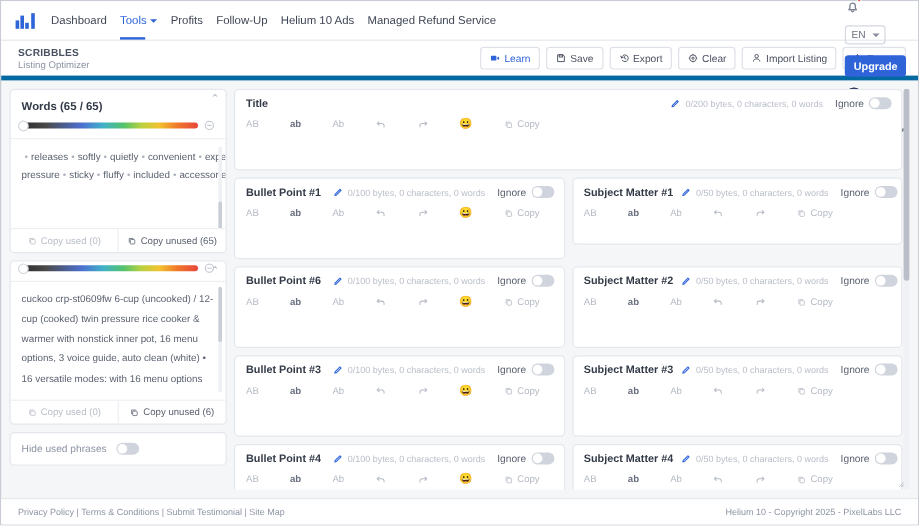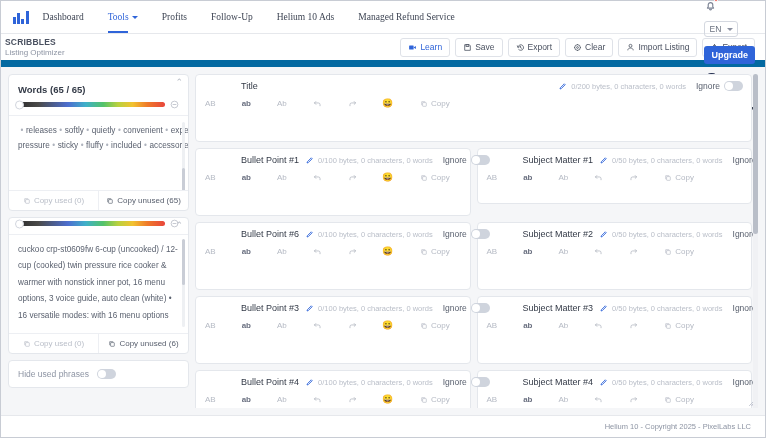--- a/index.html
+++ b/index.html
@@ -26,21 +26,21 @@
     padding: 0 10px 0 12px;
     position: relative;
   }
   .logo { display: flex; align-items: flex-end; gap: 1.2px; height: 13px; margin-right: 14px; }
   .logo i { display: block; width: 3px; background: #2f64d9; }
   .logo i:nth-child(1) { height: 7px; }
   .logo i:nth-child(2) { height: 11px; }
   .logo i:nth-child(3) { height: 5px; }
   .logo i:nth-child(4) { height: 13px; }
 
-  .nav { display: flex; align-items: flex-end; gap: 24px; height: 100%; font-family: Liberation Serif, serif; }
+  .nav { display: flex; align-items: flex-end; gap: 11px; height: 100%; }
   .nav-item {
     font-size: 9.5px; color: #3e4554; white-space: nowrap;
     height: 100%; display: flex; align-items: center; position: relative;
     cursor: pointer;
   }
   .nav-item.active { color: #2f64d9; }
   .nav-item.active::after {
     content: ""; position: absolute; left: 0; right: 10px; bottom: 0;
     height: 2px; background: #2f64d9;
   }
@@ -81,22 +81,22 @@
   }
   .avatar::after {
     content: ""; position: absolute; left: 0; top: 0; width: 15px; height: 15px;
     border-radius: 50%; border: 1.5px solid #2b3556;
   }
   .username { font-size: 14px; color: #3e4554; cursor: pointer; }
 
   
   .subbar {
     height: 33px; min-height: 33px;
-    background: #fff; border-bottom: 7px solid #0369a1;
-    display: flex; align-items: center; padding: 0 10px 0 4px;
+    background: #fff; border-bottom: 4px solid #0369a1;
+    display: flex; align-items: center; padding: 0 10px 0 14px;
   }
   .crumb-title { font-size: 8.5px; font-weight: bold; color: #4a5160; letter-spacing: .2px; }
   .crumb-sub { font-size: 8px; color: #8d94a3; margin-top: 1px; }
   .actions { margin-left: auto; display: flex; align-items: center; gap: 5px; }
   .abtn {
     display: flex; align-items: center; gap: 3px;
     border: 1px solid #dfe2e8; background: #fff; border-radius: 3px;
     padding: 3.5px 7px; font-size: 8.5px; color: #4a5160;
     font-family: inherit; cursor: pointer; white-space: nowrap;
   }
@@ -179,21 +179,21 @@
   
   .main { flex: 1; display: flex; flex-direction: column; overflow: hidden; position: relative; }
   .editor-scroll { flex: 1; overflow: hidden; padding-right: 6px; }
   .panel {
     background: #fff; border: 1px solid #e4e7ec; border-radius: 4px;
     margin-bottom: 6px; display: flex; flex-direction: column;
   }
   .panel-head {
     display: flex; align-items: center; padding: 6px 8px 4px 9px; gap: 6px;
   }
-  .panel-title { font-size: 9px; font-weight: normal; color: #333a47; white-space: nowrap; margin-left: 36px; }
+  .panel-title { font-size: 9px; font-weight: bold; color: #333a47; white-space: nowrap; }
   .meta { margin-left: auto; display: flex; align-items: center; gap: 4px; }
   .pencil { width: 9px; height: 9px; color: #2f64d9; }
   .pencil svg { display: block; width: 9px; height: 9px; }
   .counts { font-size: 7.5px; color: #b9bec8; white-space: nowrap; }
   .ignore-lbl { font-size: 8.5px; color: #5a616f; margin-left: 6px; }
 
   .edtoolbar {
     display: flex; align-items: center; gap: 26px;
     padding: 4px 9px 4px 9px;
   }
@@ -873,15 +873,16 @@
               </span>
             </div>
           </div>
         </div>
       <span class="vscroll-track"></span>
       <span class="vscroll-thumb" style="top:0px; height:160px;"></span>
     </div>
   </div>
 
   <div class="footer">
+    <span id="flinks"><span class="flink">Privacy Policy</span><span> | </span><span class="flink">Terms &amp; Conditions</span><span> | </span><span class="flink">Submit Testimonial</span><span> | </span><span class="flink">Site Map</span></span>
     <span class="right">Helium 10 - Copyright 2025 - PixelLabs LLC</span>
   </div>
 </div>
 
 </body></html>

